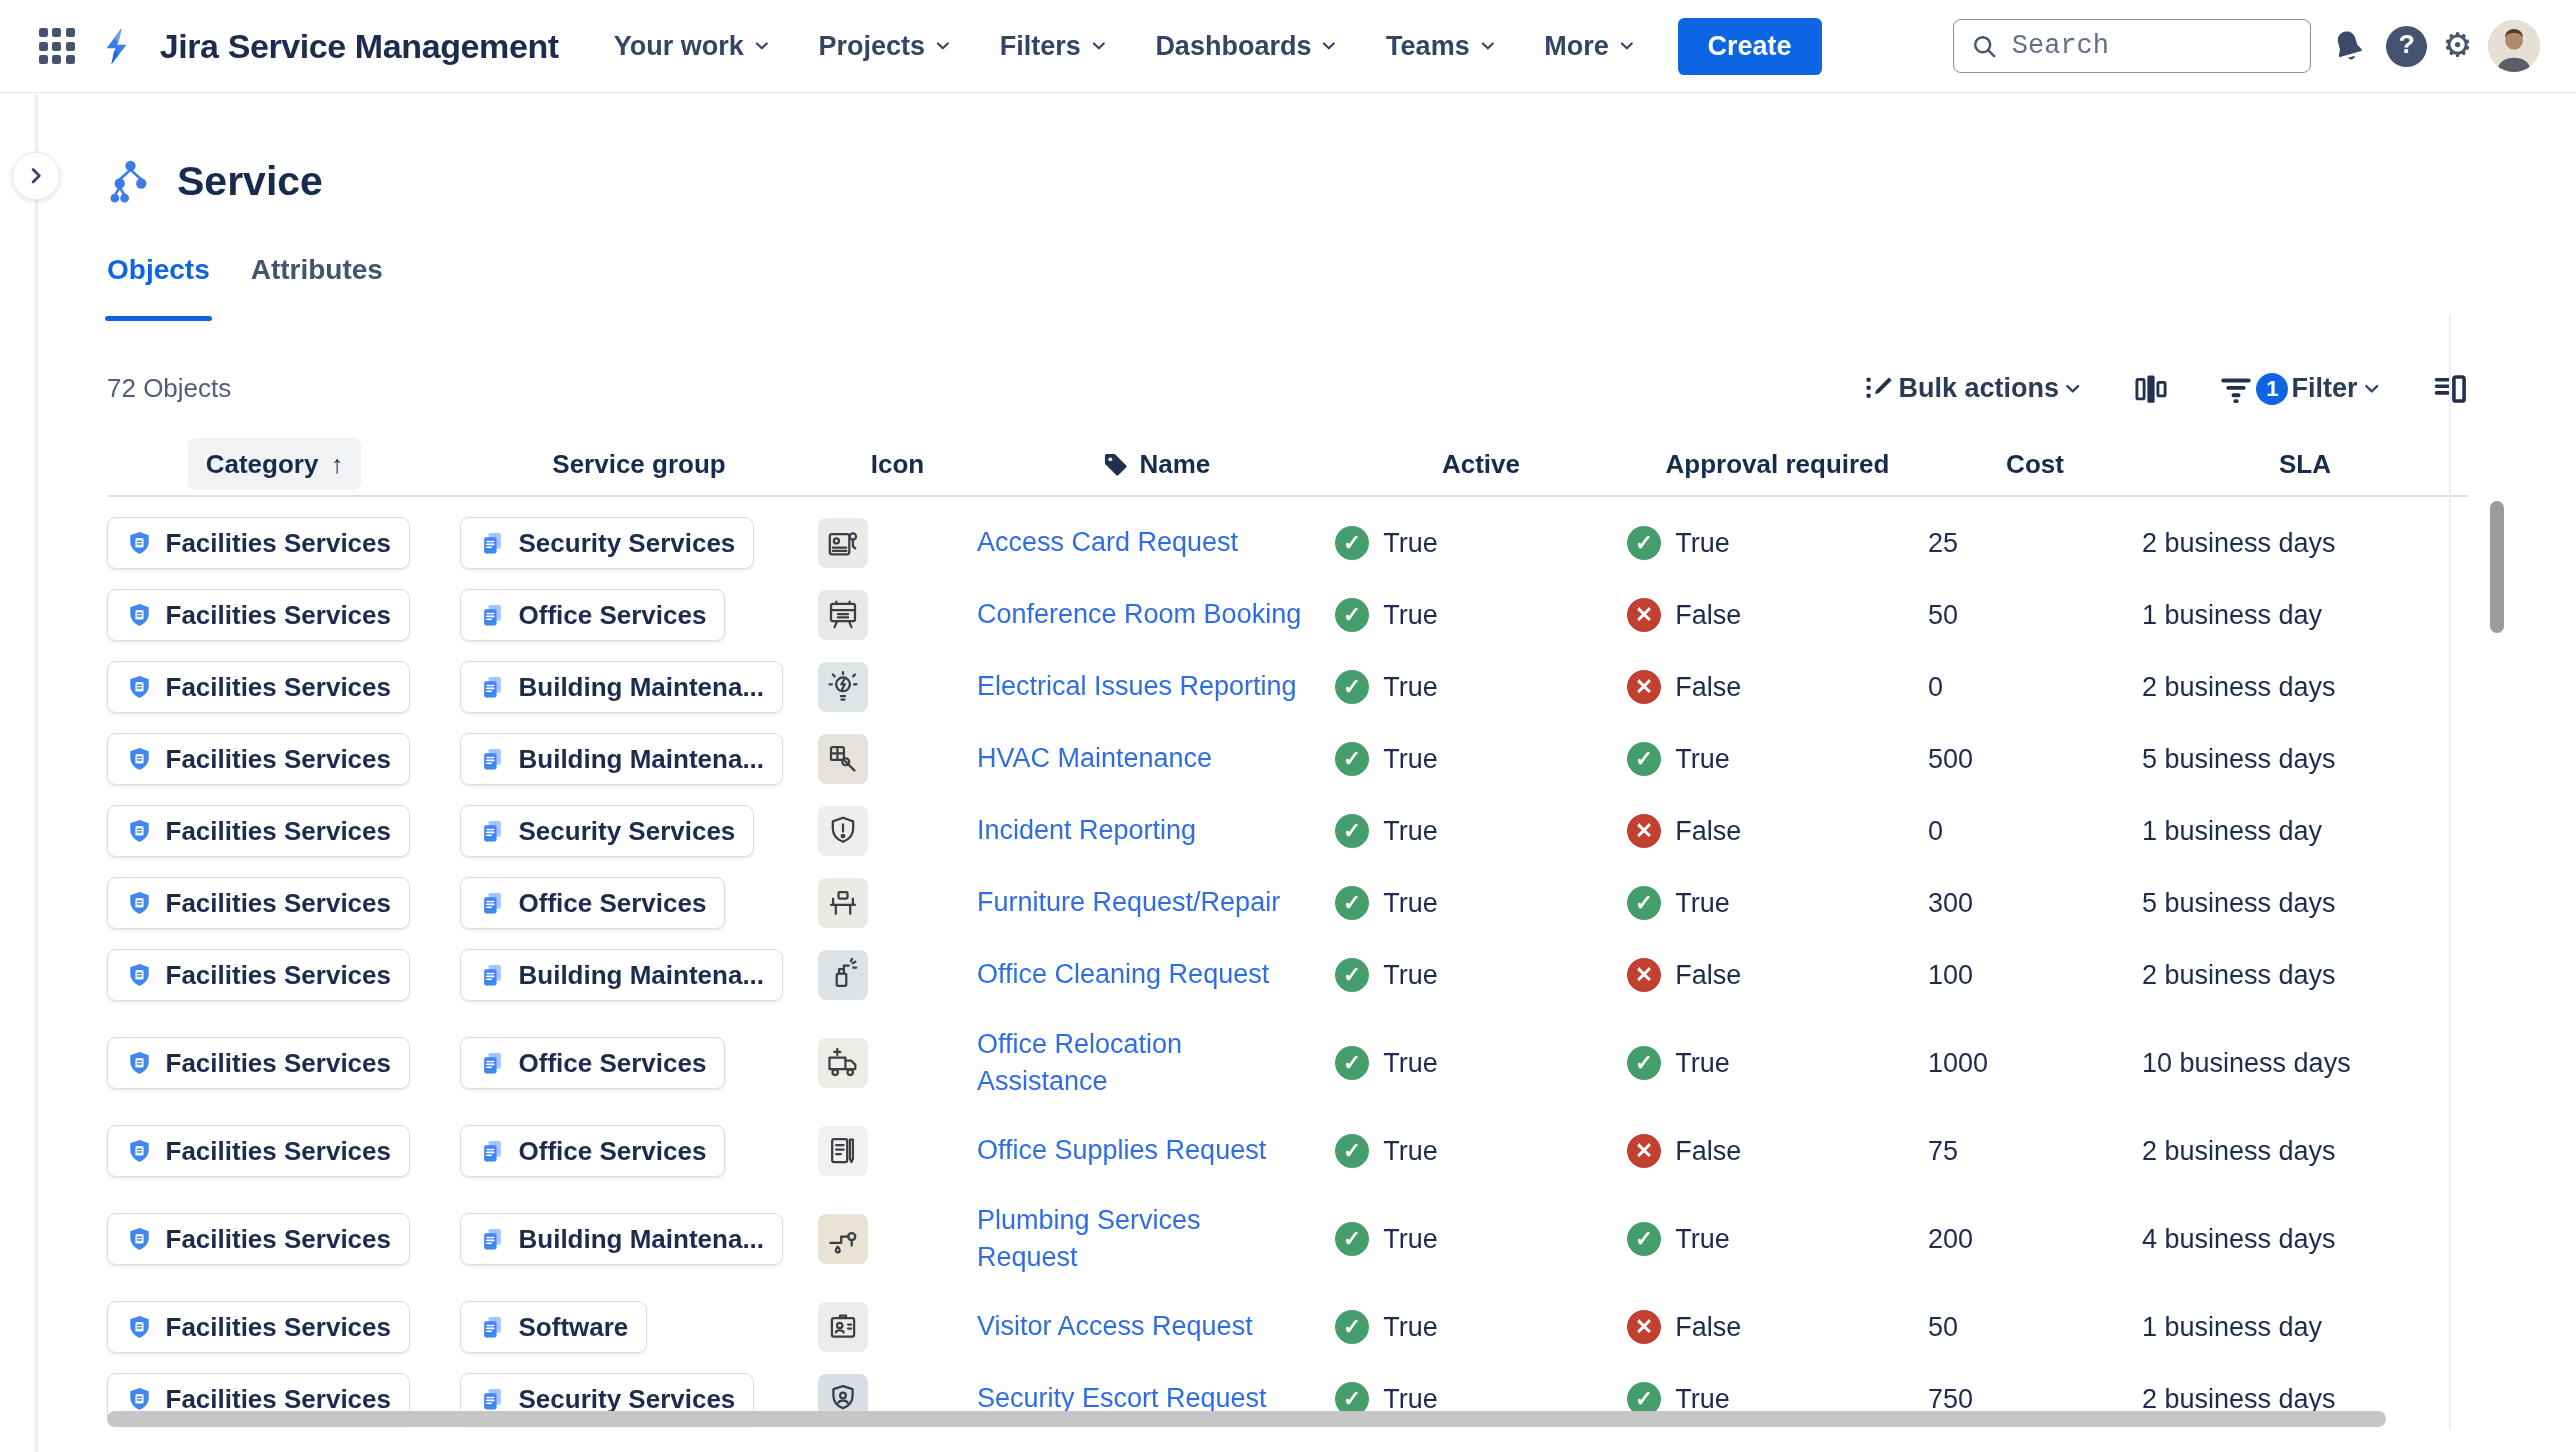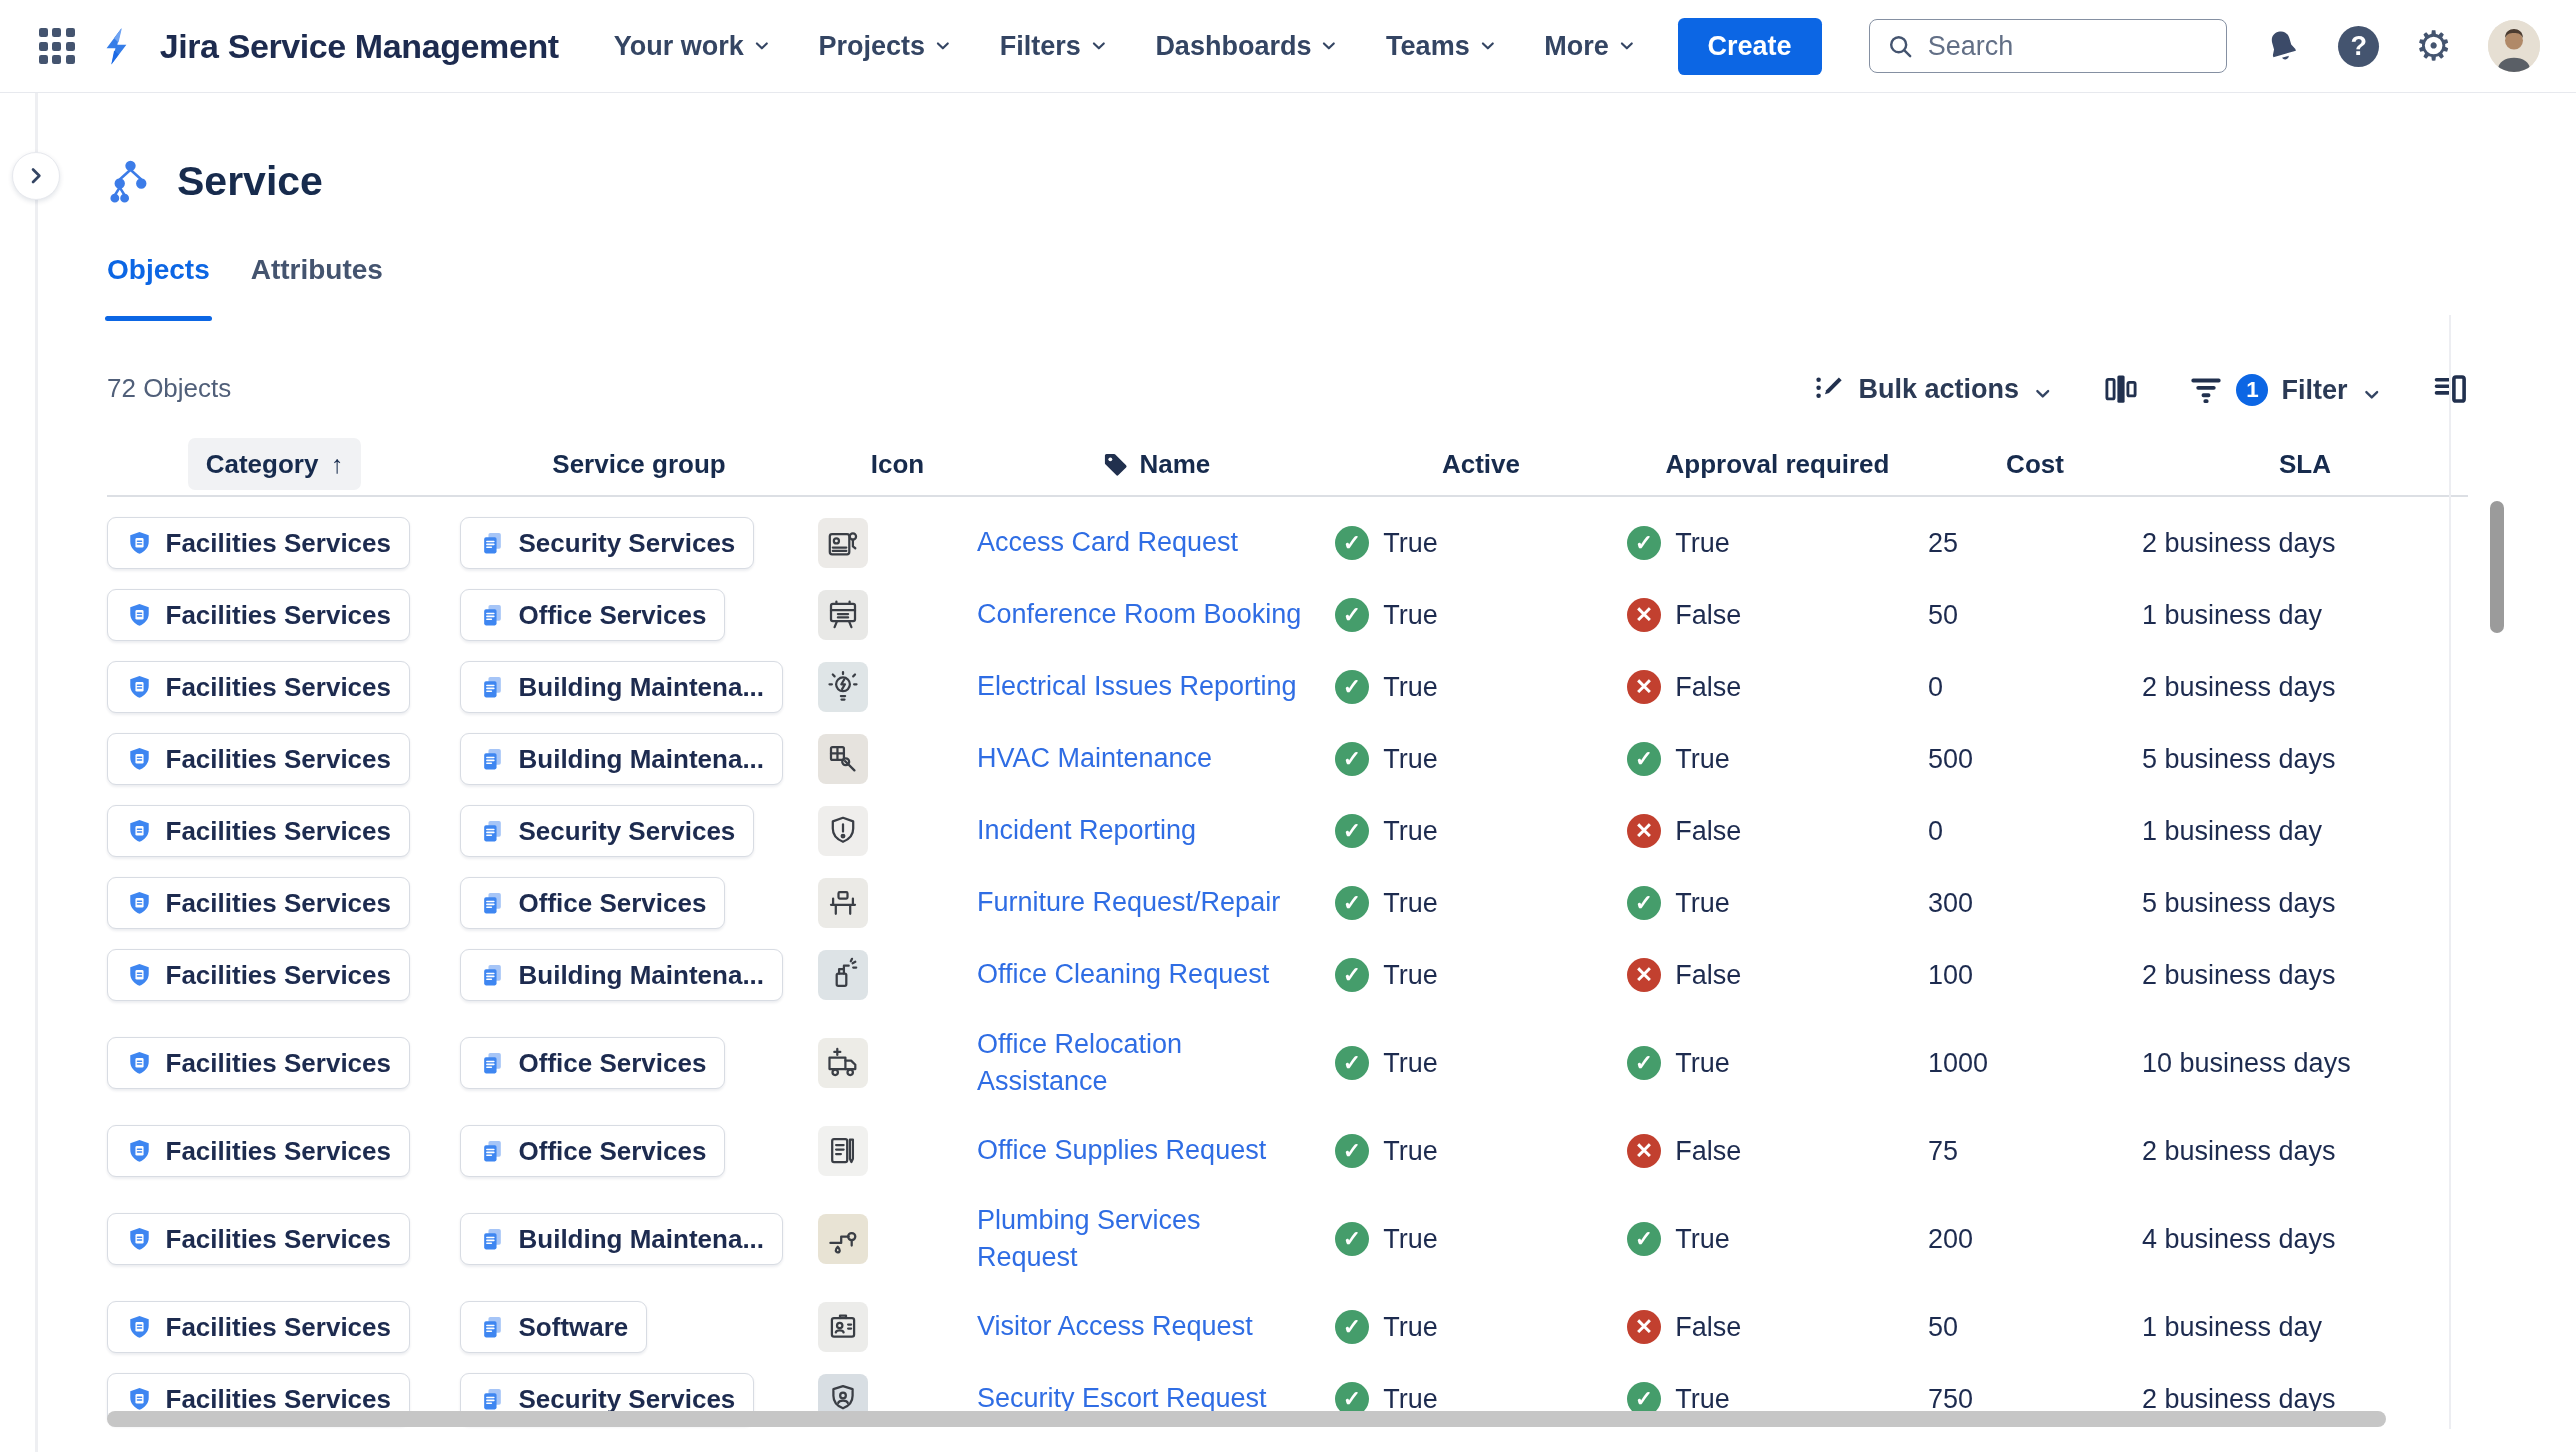--- a/index.html
+++ b/index.html
@@ -15,21 +15,21 @@
   .appgrid i { background:#44546F; border-radius:2.2px; }
   .logo { display:flex; align-items:center; gap:22px; margin-left:19.7px; }
   .logo-name { font-size:34px; font-weight:600; color:#1D2B4F; letter-spacing:-0.4px; }
   .nav-menus { display:flex; align-items:center; gap:47px; margin-left:55px; }
   .nav-item { display:flex; align-items:center; gap:8px; font-size:27px; font-weight:600;
     color:#344563; cursor:pointer; white-space:nowrap;}
   .chev { display:inline-flex; color:#344563; }
   .btn-blue { background:#0C66E4; color:#fff; border:none; border-radius:6.3px;
     font-size:27px; font-weight:600; cursor:pointer; font-family:inherit;}
   #nav-create { height:57px; padding:0 30px; margin-left:41px; }
-  .nav-right { margin-left:auto; display:flex; align-items:center; gap:36px; }
+  .nav-right { margin-left:auto; display:flex; align-items:center; gap:18px;font-family:Liberation Mono, monospace; }
   .nav-search { width:358px; height:54px; border:1.8px solid #8590A2; border-radius:8px;
     display:flex; align-items:center; gap:12.5px; padding:0 16px; color:#626F86;}
   .nav-search span { font-size:27px; color:#626F86; }
   .icn-btn { display:flex; align-items:center; justify-content:center; cursor:pointer; }
   .help-circle { width:41px; height:41px; border-radius:50%; background:#44546F; color:#fff;
     font-size:27px; font-weight:bold; display:flex; align-items:center; justify-content:center;}
   .gear { font-size:41px; color:#44546F; line-height:1; }
   .avatar { width:52px; height:52px; border-radius:50%; background:#E9E4DB; overflow:hidden; cursor:pointer;}
 
   
@@ -57,21 +57,21 @@
   .tab.active { color:#0C66E4; }
   .tab.inactive { color:#44546F; }
   .tab.active::after { content:""; position:absolute; left:-1.8px; right:-1.8px; bottom:0;
     height:5.4px; border-radius:2.7px; background:#0C66E4;}
   .tabs-line { position:absolute; left:0; width:2343px; bottom:0.9px; height:2.7px; background:#EBECF0; z-index:-1;}
 
   
   .toolbar { display:flex; align-items:center; margin-top:39px; height:57px; }
   #object-count { font-size:26px; color:#505F79; }
   .toolbar-right { margin-left:auto; display:flex; align-items:center; gap:50px; }
-  .tool-item { display:flex; align-items:flex-end; gap:13px; cursor:pointer; font-size:27px;
+  .tool-item { display:flex; align-items:center; gap:3px; cursor:pointer; font-size:27px;
     font-weight:600; color:#2B3A55;}
   .filter-badge { width:32px; height:32px; border-radius:50%; background:#0C66E4; color:#fff;
     font-size:22.4px; font-weight:bold; display:flex; align-items:center; justify-content:center;}
 
   
   .tgrid { display:grid; grid-template-columns:353px 358px 159px 358px 292px 301px 214px 1fr; }
   .thead { margin-top:16px; height:64px; align-items:center; border-bottom:2.7px solid #DCDFE4; }
   .th { font-size:26px; font-weight:bold; color:#172B4D; display:flex; align-items:center; gap:10.7px; cursor:pointer;justify-content:center;}
   .th .sort-chip { display:inline-flex; align-items:center; gap:12.5px; background:#F1F2F4;
     border-radius:7.2px; padding:10.7px 18px; margin-left:-18px;}

